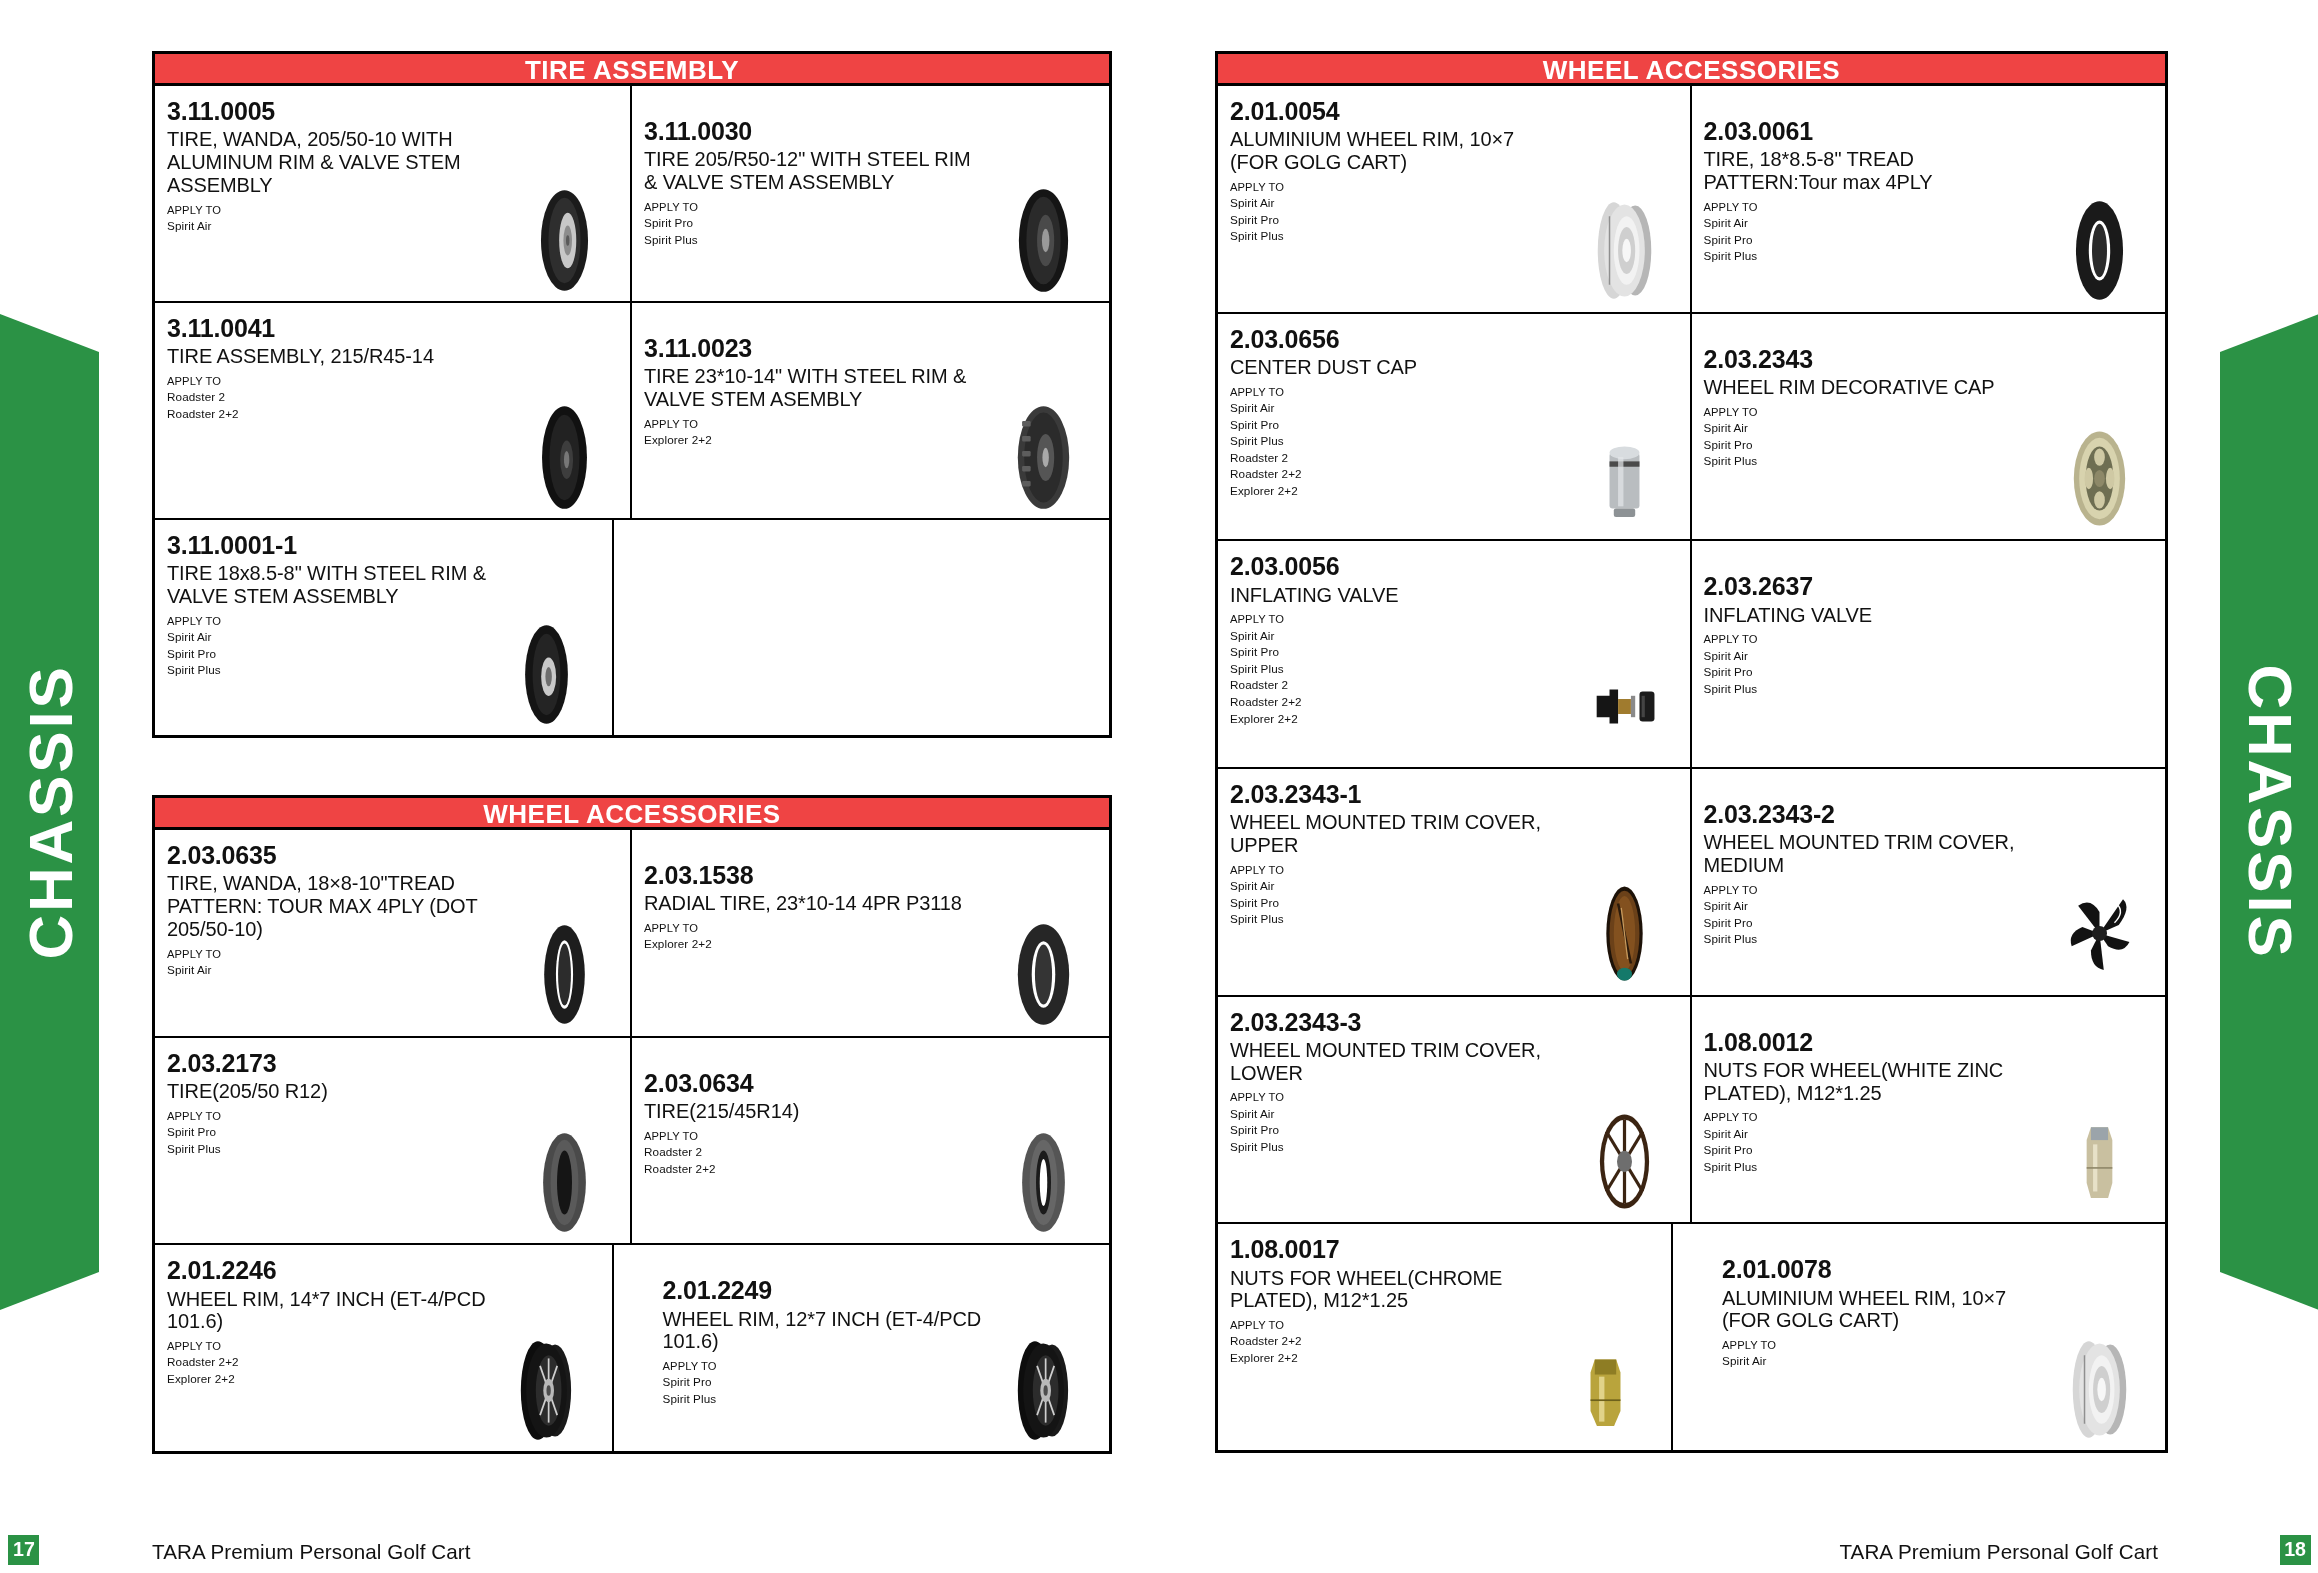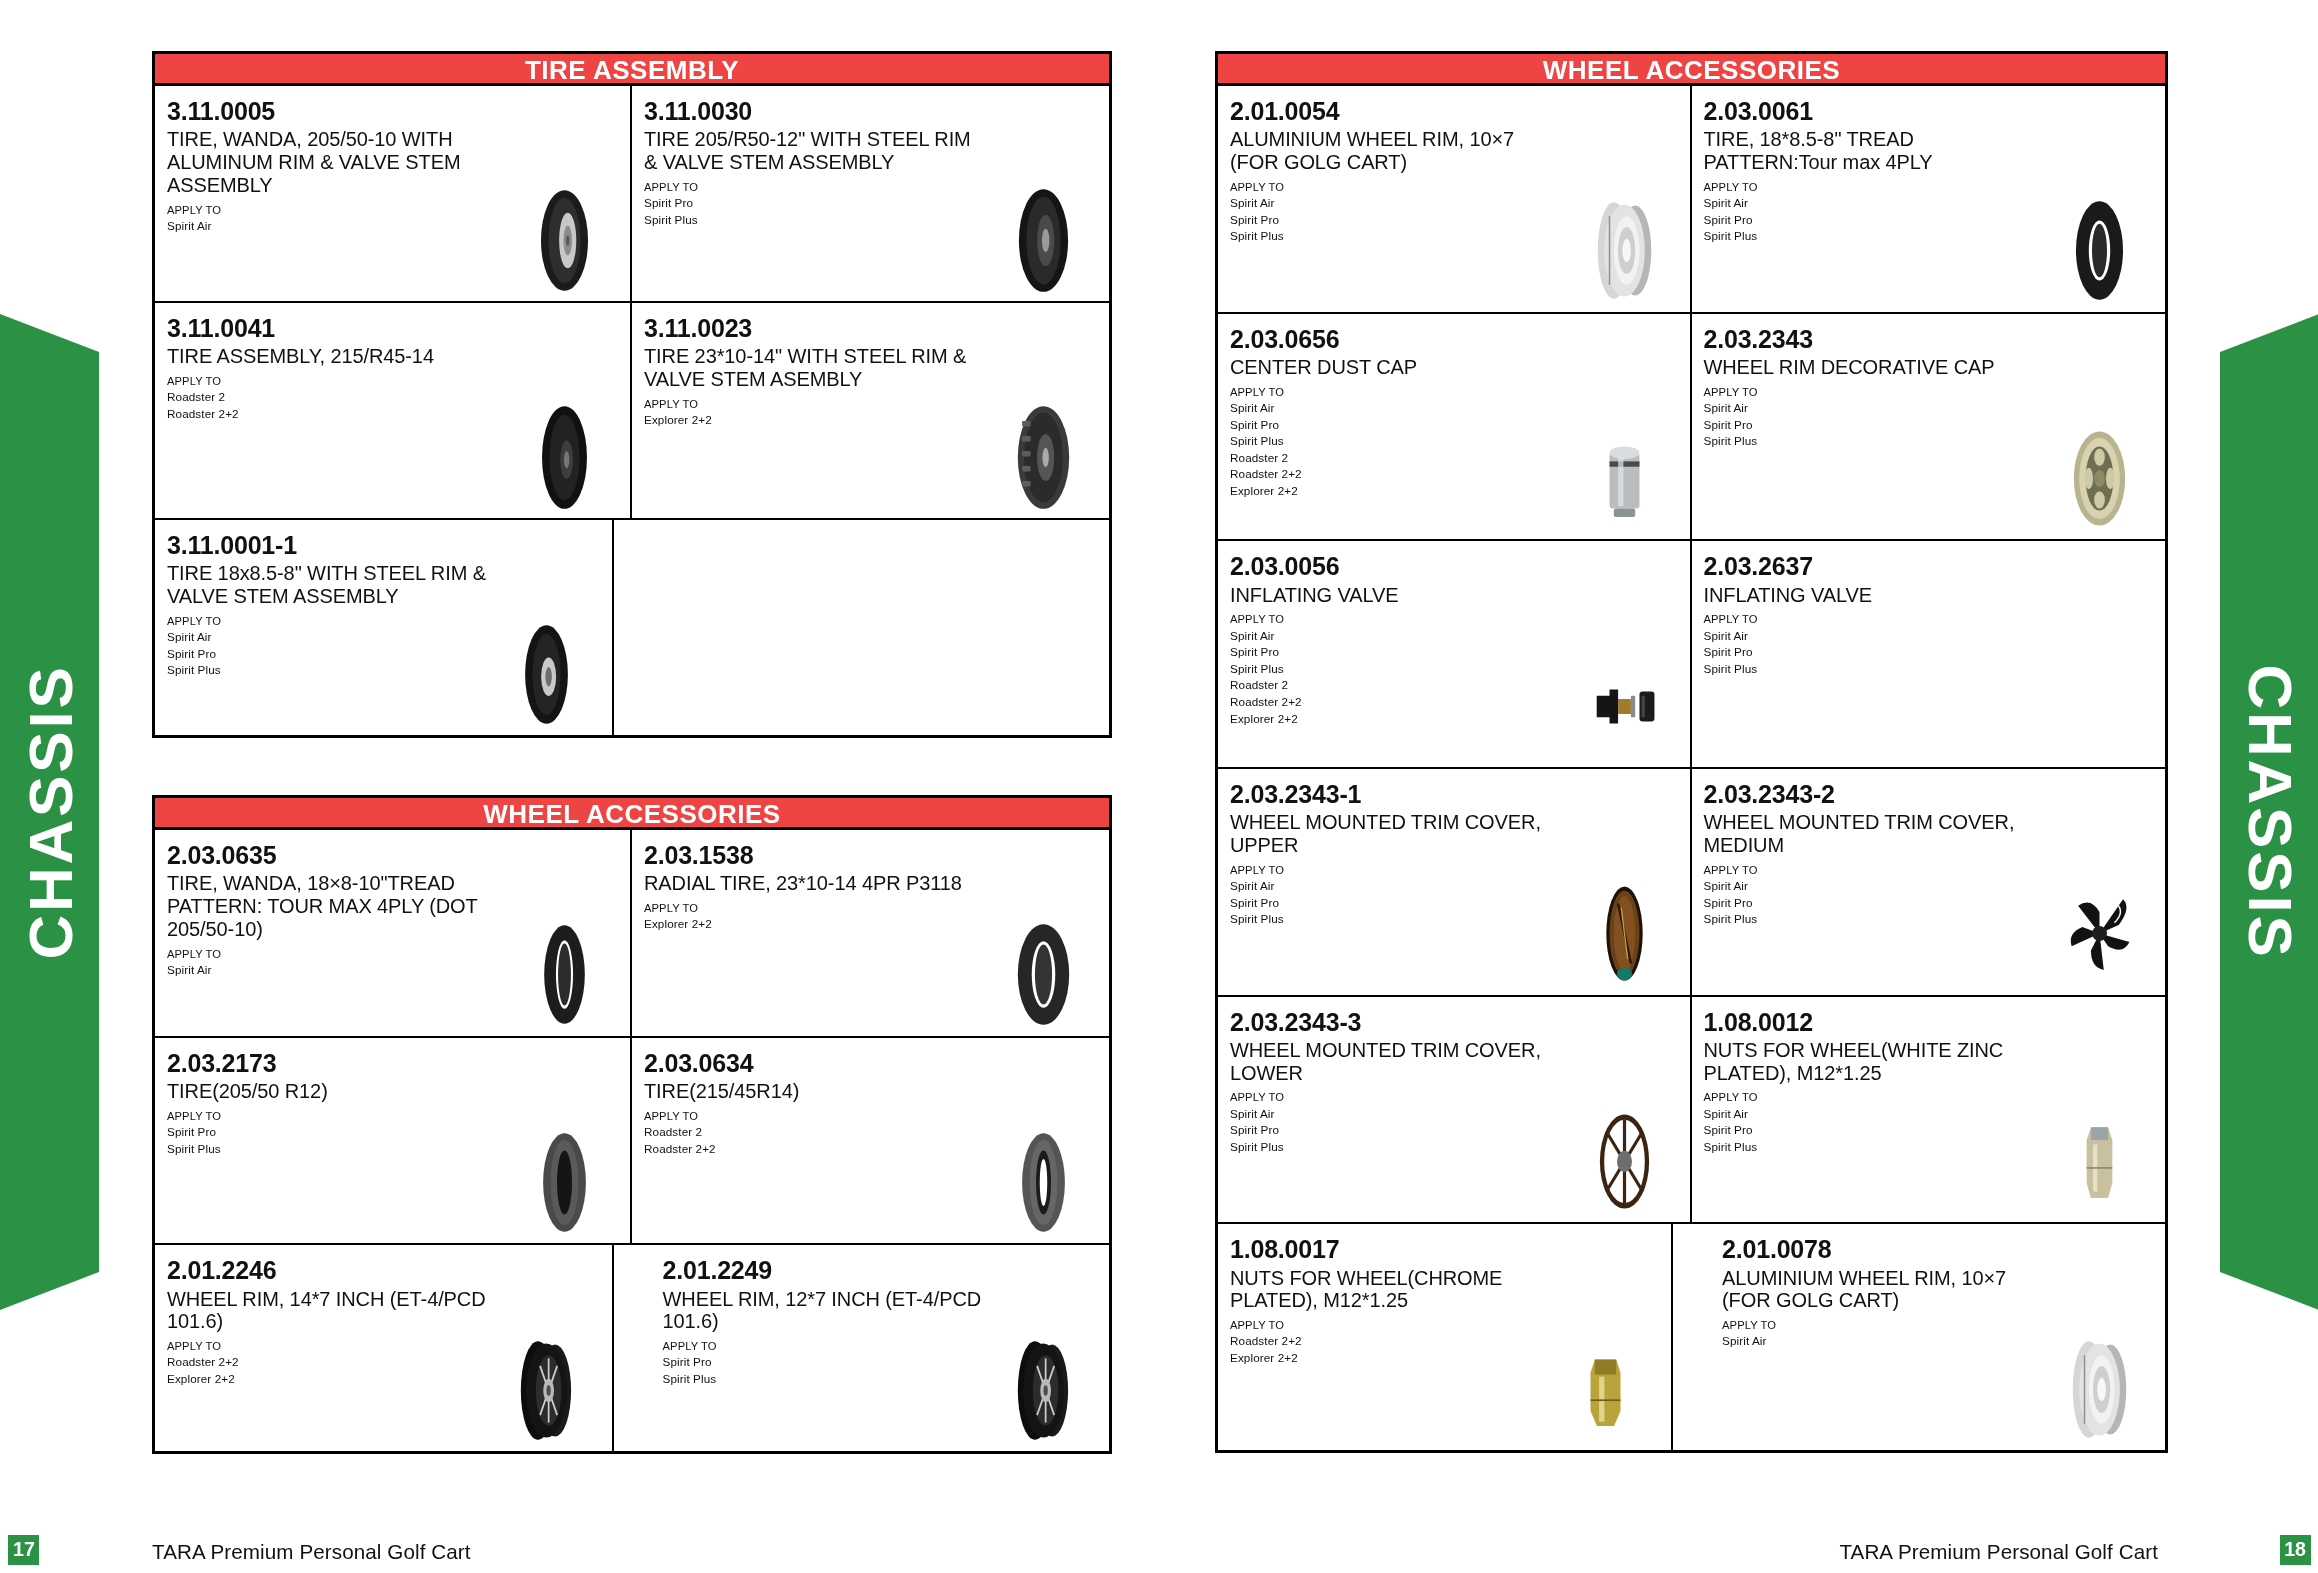--- a/index.html
+++ b/index.html
@@ -67,21 +67,21 @@
   .trow:last-child{border-bottom:none;gap:37px;}
   .tcell{
     flex:1 1 50%;
     position:relative;
     border-right:2.3px solid #000;
     box-sizing:border-box;
     padding:12px 10.3px 4.7px 12px;
     min-width:0;
     overflow:hidden;
   }
-  .tcell:last-child{border-right:none;}
+  .tcell:last-child{border-right:none;margin-top:20px;}
   .tcell.empty{}
 
   .pn{
     font-size:25px;
     font-weight:700;
     color:#111;
     letter-spacing:-0.2px;
     line-height:1.04;
     margin-bottom:4.2px;
     font-family:"Liberation Sans", sans-serif;

